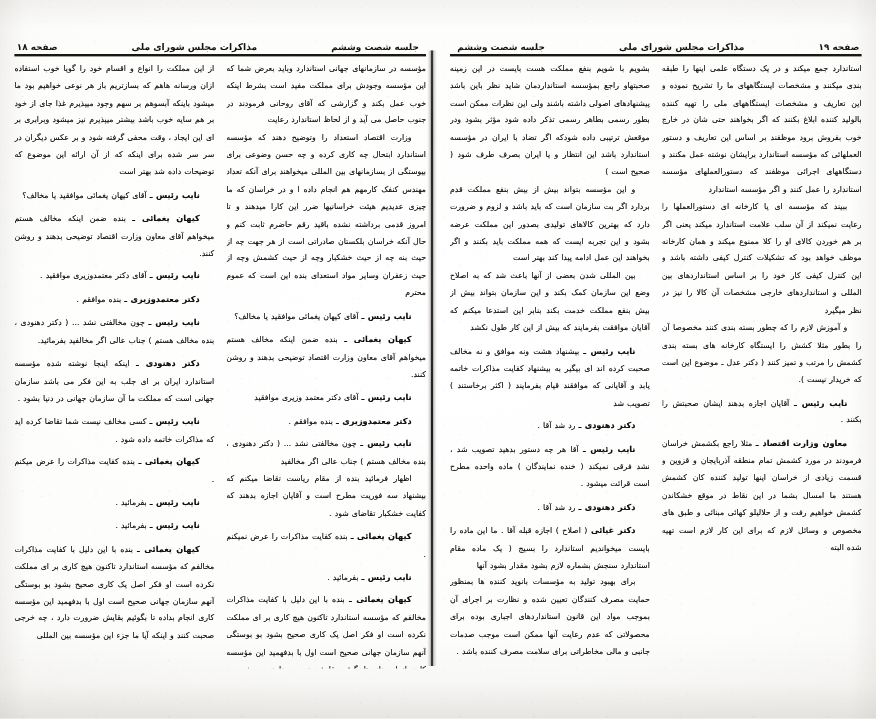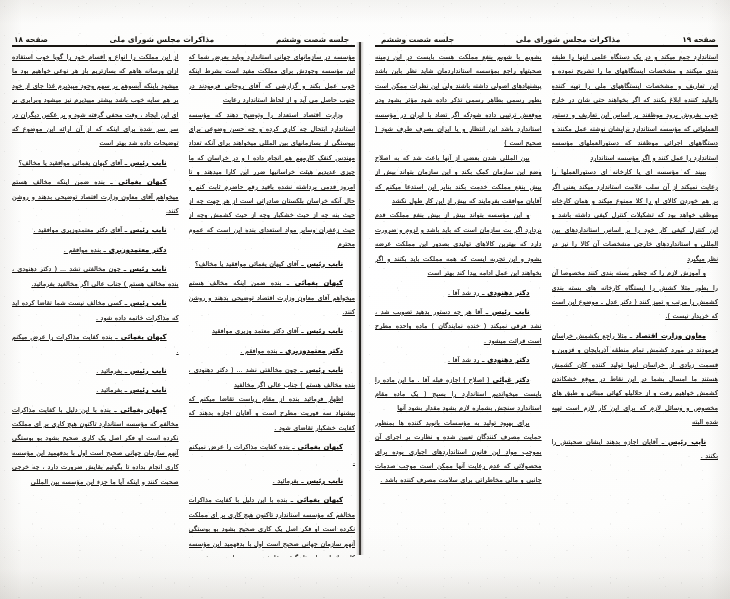--- a/index.html
+++ b/index.html
@@ -86,21 +86,20 @@
 
   .col p{margin:0;}
   .col p.sp{margin-top:5px;}
   .speaker{font-weight:bold;font-size:6.8px;letter-spacing:.1px;}
   .indent{text-indent:12px;}
 
   
   .col{
     filter:contrast(1.06) brightness(.99);
     text-shadow:0 0 .35px rgba(25,22,18,.45);
-    text-decoration:underline;
   }
 
   
   .speckle{
     position:absolute;inset:0;pointer-events:none;opacity:.055;
     background-image:
       radial-gradient(circle at 12% 22%, #000 .6px, transparent .7px),
       radial-gradient(circle at 63% 9%,  #000 .5px, transparent .6px),
       radial-gradient(circle at 31% 71%, #000 .6px, transparent .7px),
       radial-gradient(circle at 84% 54%, #000 .5px, transparent .6px),
@@ -123,27 +122,28 @@
       <span class="rh">جلسه شصت وششم</span>
     </div>
 
     <div class="rule"></div>
 
     <div class="body">
       <div class="col">
           <p class="">استاندارد جمع میکند و در یک دستگاه علمی اینها را طبقه بندی میکنند و مشخصات ایستگاههای ما را تشریح نموده و این تعاریف و مشخصات ایستگاههای ملی را تهیه کننده بالولید کننده ابلاغ بکنند که اگر بخواهند حتی شان در خارج خوب بفروش برود موظفند بر اساس این تعاریف و دستور العملهائی که مؤسسه استاندارد برایشان نوشته عمل مکنند و دستگاههای اجرائی موظفند که دستورالعملهای مؤسسه استاندارد را عمل کنند و اگر مؤسسه استاندارد</p>
           <p class="indent">ببیند که مؤسسه ای یا کارخانه ای دستورالعملها را رعایت نمیکند از آن سلب علامت استاندارد میکند یعنی اگر بر هم خوردن کالای او را کلا ممنوع میکند و همان کارخانه موظف خواهد بود که تشکیلات کنترل کیفی داشته باشد و این کنترل کیفی کار خود را بر اساس استانداردهای بین المللی و استانداردهای خارجی مشخصات آن کالا را نیز در نظر میگیرد</p>
           <p class="indent">و آموزش لازم را که چطور بسته بندی کنند مخصوصا آن را بطور مثلا کشش را ایستگاه کارخانه های بسته بندی کشمش را مرتب و تمیز کنند ( دکتر عدل ـ موضوع این است که خریدار نیست ).</p>
+          <p class="sp indent"><span class="speaker">نایب رئیس ـ</span> آقایان اجازه بدهند ایشان صحبتش را بکنند .</p>
           <p class="sp indent"><span class="speaker">معاون وزارت اقتصاد ـ</span> مثلا راجع بکشمش خراسان فرمودند در مورد کشمش تمام منطقه آذربایجان و قزوین و قسمت زیادی از خراسان اینها تولید کننده کان کشمش هستند ما امسال بشما در این نقاط در موقع خشکاندن کشمش خواهیم رفت و از حلالیلو کهائی مبنائی و طبق های مخصوص و وسائل لازم که برای این کار لازم است تهیه شده البته</p>
-          <p class="sp indent"><span class="speaker">نایب رئیس ـ</span> آقایان اجازه بدهند ایشان صحبتش را بکنند .</p>
         </div>
       <div class="col">
           <p class="">بشویم با شویم بنفع مملکت هست بایست در این زمینه صحبتهاو راجع بمؤسسه استانداردمان شاید نظر باین باشد پیشنهادهای اصولی داشته باشند ولی این نظرات ممکن است بطور رسمی بطاهر رسمی تذکر داده شود مؤثر بشود ودر موقعش ترتیبی داده شودکه اگر تضاد با ایران در مؤسسه استاندارد باشد این انتظار و یا ایران بصرف طرف شود ( صحیح است )</p>
+          <p class="indent">و این مؤسسه بتواند بیش از بیش بنفع مملکت قدم بردارد اگر بت سازمان است که باید باشد و لزوم و ضرورت دارد که بهترین کالاهای تولیدی بصدور این مملکت عرضه بشود و این تجربه ایست که همه مملکت باید بکنند و اگر بخواهند این عمل ادامه پیدا کند بهتر است</p>
           <p class="indent">بین المللی شدن بعضی از آنها باعث شد که به اصلاح وضع این سازمان کمک بکند و این سازمان بتواند بیش از بیش بنفع مملکت خدمت بکند بنابر این استدعا میکنم که آقایان موافقت بفرمایند که بیش از این کار طول نکشد</p>
-          <p class="indent">و این مؤسسه بتواند بیش از بیش بنفع مملکت قدم بردارد اگر بت سازمان است که باید باشد و لزوم و ضرورت دارد که بهترین کالاهای تولیدی بصدور این مملکت عرضه بشود و این تجربه ایست که همه مملکت باید بکنند و اگر بخواهند این عمل ادامه پیدا کند بهتر است</p>
+          <p class="sp indent"><span class="speaker">نایب رئیس ـ</span> بیشنهاد هشت ونه موافق و نه مخالف صحبت کرده اند ای بیگیر به بیشنهاد کفایت مذاکرات خاتمه یابد و آقایانی که موافقند قیام بفرمایند ( اکثر برخاستند ) تصویب شد</p>
           <p class="sp indent"><span class="speaker">دکتر دهنودی ـ</span> رد شد آقا .</p>
           <p class="sp indent"><span class="speaker">نایب رئیس ـ</span> آقا هر چه دستور بدهید تصویب شد ، نشد فرقی نمیکند ( خنده نمایندگان ) ماده واحده مطرح است قرائت میشود .</p>
           <p class="sp indent"><span class="speaker">دکتر دهنودی ـ</span> رد شد آقا .</p>
           <p class="sp indent"><span class="speaker">دکتر غیائی</span> ( اصلاح ) اجازه قبله آقا . ما این ماده را بایست میخواندیم استاندارد را بسیج ( یک ماده مقام استاندارد سنجش بشماره لازم بشود مقدار بشود آنها</p>
           <p class="indent">برای بهبود تولید به مؤسسات بانوید کننده ها بمنظور حمایت مصرف کنندگان تعیین شده و نظارت بر اجرای آن بموجب مواد این قانون استانداردهای اجباری بوده برای محصولاتی که عدم رعایت آنها ممکن است موجب صدمات جانبی و مالی مخاطراتی برای سلامت مصرف کننده باشد .</p>
         </div>
     </div>
 
     <div class="speckle"></div>
   </div>
@@ -172,20 +172,21 @@
           <p class="sp indent"><span class="speaker">نایب رئیس ـ</span> بفرمائید .</p>
           <p class="sp indent"><span class="speaker">کیهان یغمائی ـ</span> بنده با این دلیل با کفایت مذاکرات مخالفم که مؤسسه استاندارد تاکنون هیچ کاری بر ای مملکت نکرده است او فکر اصل یک کاری صحیح بشود بو بوستگی آنهم سازمان جهانی صحیح است اول با بدفهمید این مؤسسه کاری انجام بداده تا بگوئیم بقایش ضرورت دارد ، چه خرجی</p>
         </div>
       <div class="col">
           <p class="">از این مملکت را انواع و اقسام خود را گویا خوب استفاده ازان ورسانه هاهم که بسازتریم باز هر نوعی خواهیم بود ما میشود باینکه آبسوهم بر سهم وجود میپذیرم غذا جای از خود بر هم سایه خوب باشد بیشتر میپذیرم نیز میشود وبرابری بر ای این ایجاد ، وقت محفی گرفته شود و بر عکس دیگران در سر سر شده برای اینکه که از آن ارائه این موضوع که توضیحات داده شد بهتر است</p>
           <p class="sp indent"><span class="speaker">نایب رئیس ـ</span> آقای کیهان یغمائی موافقید یا مخالف؟</p>
           <p class="sp indent"><span class="speaker">کیهان یغمائی ـ</span> بنده ضمن اینکه مخالف هستم میخواهم آقای معاون وزارت اقتصاد توضیحی بدهند و روشن کنند.</p>
           <p class="sp indent"><span class="speaker">نایب رئیس ـ</span> آقای دکتر معتمدوزیری موافقید .</p>
           <p class="sp indent"><span class="speaker">دکتر معتمدوزیری ـ</span> بنده موافقم .</p>
           <p class="sp indent"><span class="speaker">نایب رئیس ـ</span> چون مخالفتی نشد ... ( دکتر دهنودی ، بنده مخالف هستم ) جناب عالی اگر مخالفید بفرمائید.</p>
+          <p class="sp indent"><span class="speaker">دکتر دهنودی ـ</span> اینکه اینجا نوشته شده مؤسسه استاندارد ایران بر ای جلب به این فکر می باشد سازمان جهانی است که مملکت ما آن سازمان جهانی در دنیا بشود .</p>
           <p class="sp indent"><span class="speaker">نایب رئیس ـ</span> کسی مخالف نیست شما تقاضا کرده اید که مذاکرات خاتمه داده شود .</p>
           <p class="sp indent"><span class="speaker">کیهان یغمائی ـ</span> بنده کفایت مذاکرات را عرض میکنم .</p>
           <p class="sp indent"><span class="speaker">نایب رئیس ـ</span> بفرمائید .</p>
           <p class="sp indent"><span class="speaker">نایب رئیس ـ</span> بفرمائید .</p>
           <p class="sp indent"><span class="speaker">کیهان یغمائی ـ</span> بنده با این دلیل با کفایت مذاکرات مخالفم که مؤسسه استاندارد تاکنون هیچ کاری بر ای مملکت نکرده است او فکر اصل یک کاری صحیح بشود بو بوستگی آنهم سازمان جهانی صحیح است اول با بدفهمید این مؤسسه کاری انجام بداده تا بگوئیم بقایش ضرورت دارد ، چه خرجی صحبت کنند و اینکه آیا ما جزء این مؤسسه بین المللی</p>
         </div>
     </div>
 
     <div class="speckle"></div>
   </div>

